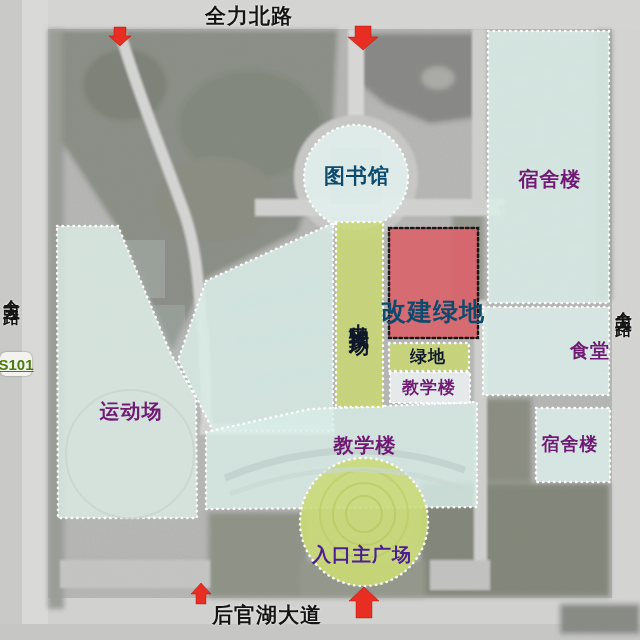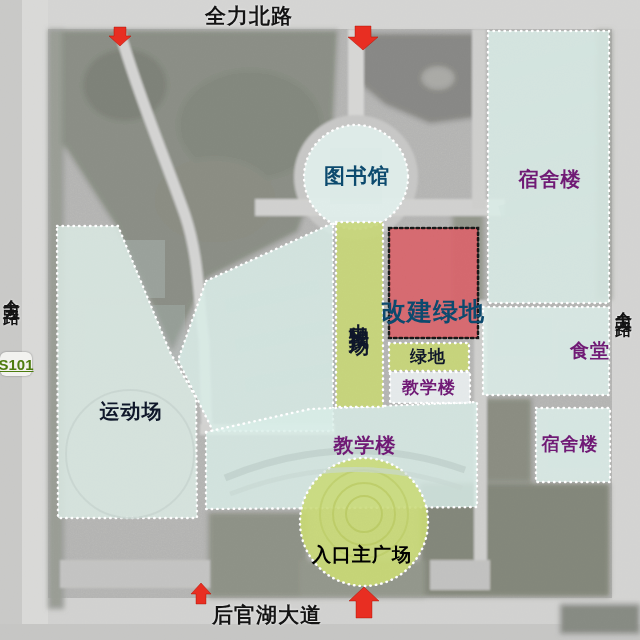--- a/index.html
+++ b/index.html
@@ -153,16 +153,16 @@
   <div id="s101-badge">S101</div>
 
   <div class="lbl dark-lbl" style="left:357px;top:176px;font-size:21px;">图书馆</div>
   <div class="lbl teal-lbl" style="left:550px;top:179px;font-size:20px;">宿舍楼</div>
   <div class="lbl green-lbl vert" style="left:359px;top:315px;font-size:20px;">中轴线广场</div>
   <div class="lbl dark-lbl" style="left:433px;top:287px;font-size:25px;margin-top:24px;">改建绿地</div>
   <div class="lbl green-lbl" style="left:428px;top:357px;font-size:17px;">绿地</div>
   <div class="lbl teal-lbl" style="left:429px;top:388px;font-size:17px;">教学楼</div>
   <div class="lbl teal-lbl" style="left:590px;top:351px;font-size:19px;">食堂</div>
   <div class="lbl teal-lbl" style="left:570px;top:444px;font-size:18px;">宿舍楼</div>
-  <div class="lbl" style="left:131px;top:411px;font-size:20px;color:#0f172a;">运动场</div>
+  <div class="lbl" style="left:131px;top:411px;font-size:20px;color:#701a75;">运动场</div>
   <div class="lbl teal-lbl" style="left:365px;top:445px;font-size:20px;">教学楼</div>
-  <div class="lbl" style="left:362px;top:555px;font-size:19px;color:#000000;">入口主广场</div>
+  <div class="lbl" style="left:362px;top:555px;font-size:19px;color:#4c1d95;">入口主广场</div>
 </div>
 
 </body></html>

